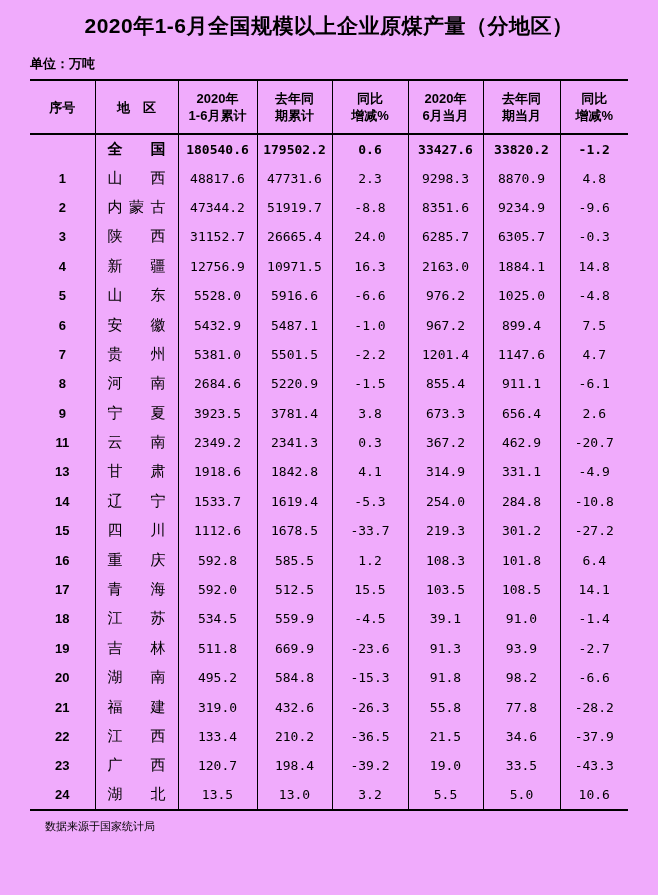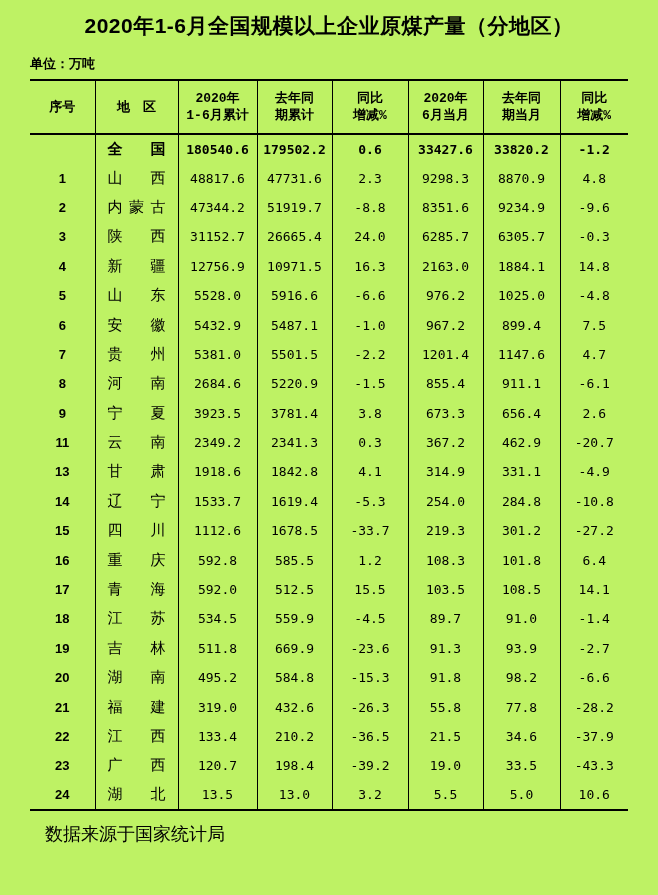--- a/index.html
+++ b/index.html
@@ -4,21 +4,21 @@
 <style>
   html, body {
     margin: 0;
     padding: 0;
     background: #ffffff;
   }
   .page {
     position: relative;
     width: 658px;
     height: 895px;
-    background: #bef264;
+    background: #f0abfc;
     color: #000000;
     font-family: "Liberation Sans", sans-serif;
     overflow: hidden;
   }
   .title {
     margin-top: 13px;
     text-align: center;
     font-size: 21px;
     font-weight: bold;
     letter-spacing: 0.5px;
@@ -46,21 +46,20 @@
     vertical-align: middle;
     overflow: hidden;
   }
   
   table.data-table th + th,
   table.data-table td + td {
     border-left: 1px solid #000;
   }
   thead tr {
     height: 54px;
-    font-family: Liberation Mono, monospace;
   }
   thead th {
     border-bottom: 2px solid #000;
     font-size: 13px;
     font-weight: bold;
     line-height: 17px;
   }
   tbody tr {
     height: 29.4px;
   }
@@ -77,22 +76,22 @@
     justify-content: space-between;
   }
   td.num {
     font-family: "DejaVu Sans Mono", monospace;
     font-size: 13px;
   }
   tr.total-row td {
     font-weight: bold;
   }
   .source {
-    margin: 15px 30px 0 45px;
-    font-size: 18px;
+    margin: 7px 30px 0 45px;
+    font-size: 11px;
     line-height: 17px;
   }
   
   col.c-seq    { width: 65px; }
   col.c-region { width: 83px; }
   col.c-v1     { width: 79px; }
   col.c-v2     { width: 75px; }
   col.c-v3     { width: 76px; }
   col.c-v4     { width: 75px; }
   col.c-v5     { width: 77px; }
@@ -364,21 +363,21 @@
         </tr>
         <tr>
           <td class="seq">18</td>
           <td class="region-cell"><span class="region">
               <span>江</span>
               <span>苏</span>
             </span></td>
           <td class="num">534.5</td>
           <td class="num">559.9</td>
           <td class="num">-4.5</td>
-          <td class="num">89.7</td>
+          <td class="num">39.1</td>
           <td class="num">91.0</td>
           <td class="num">-1.4</td>
         </tr>
         <tr>
           <td class="seq">19</td>
           <td class="region-cell"><span class="region">
               <span>吉</span>
               <span>林</span>
             </span></td>
           <td class="num">511.8</td>

